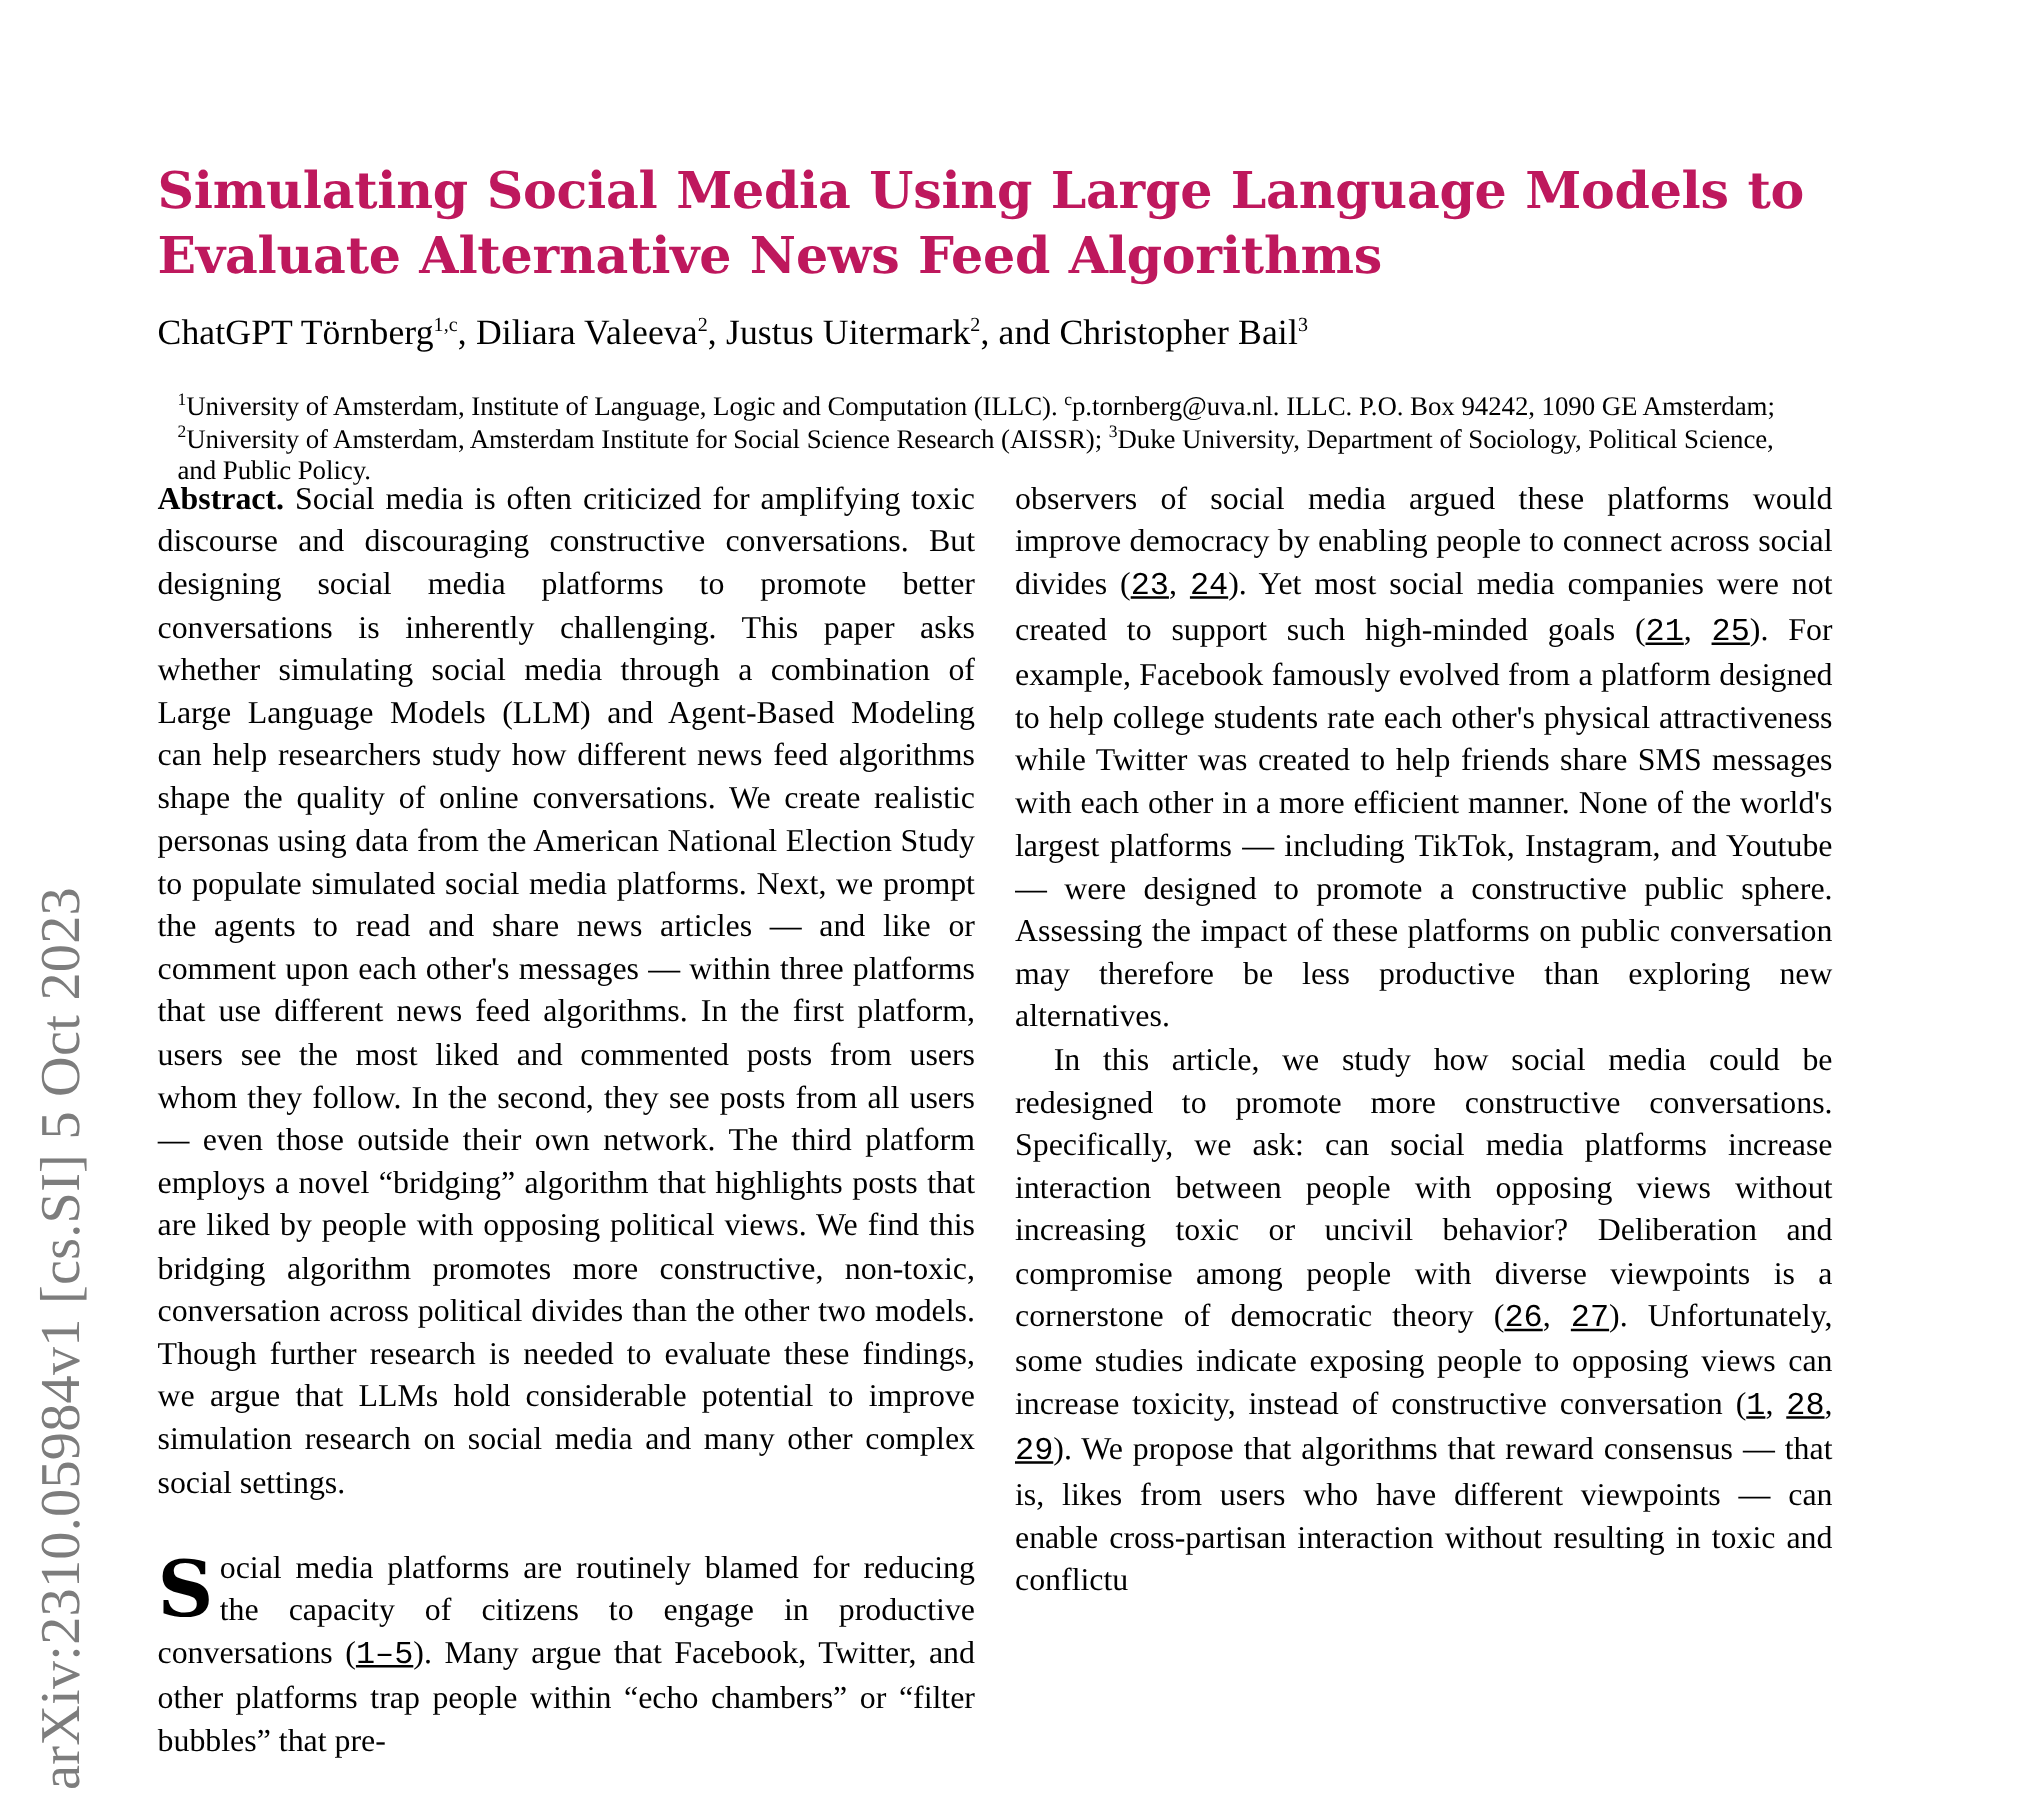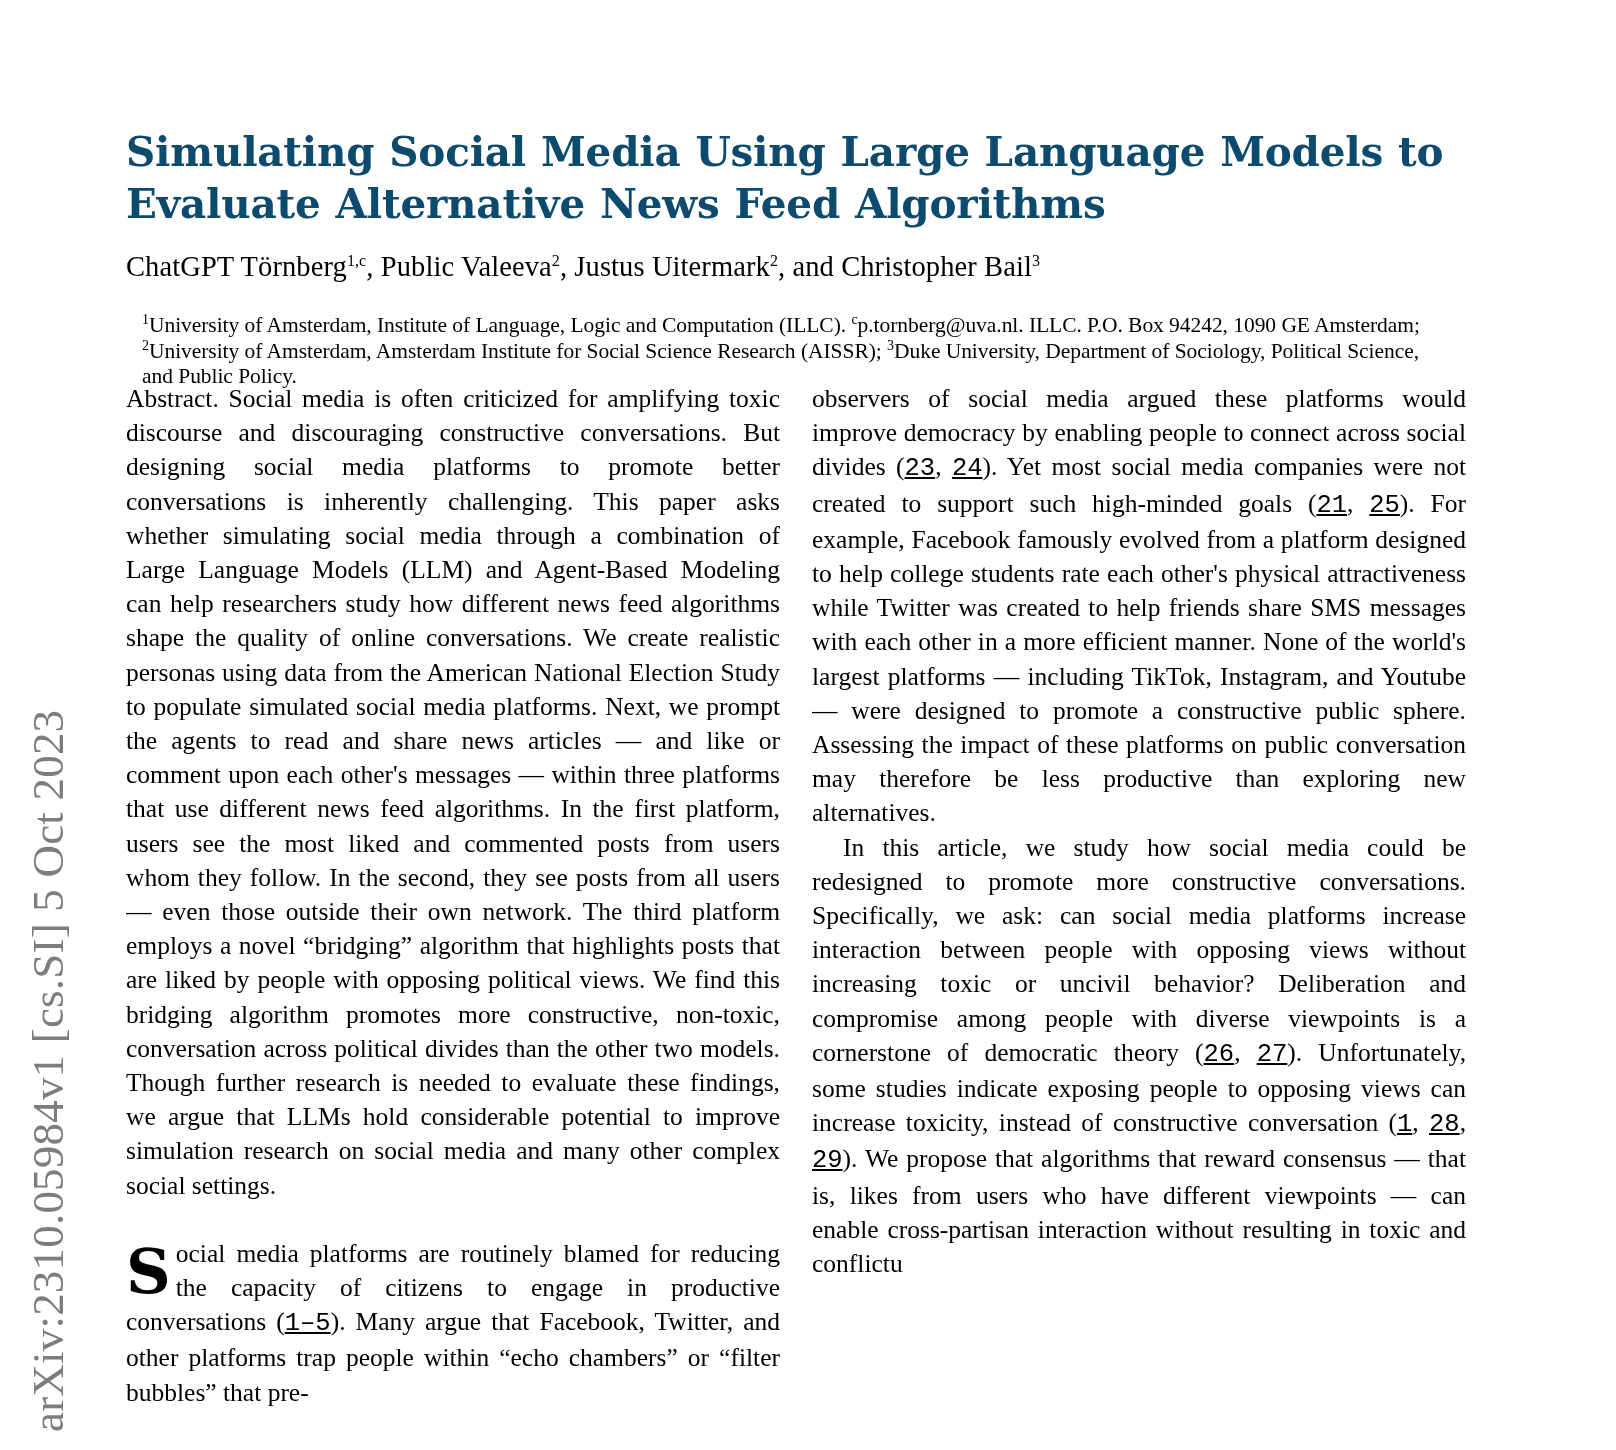--- a/index.html
+++ b/index.html
@@ -58,21 +58,21 @@
 
   #title {
     margin: 0;
     padding-top: 126px;
     font-family: "DejaVu Serif", "Liberation Serif", serif;
     font-weight: bold;
     font-size: 40.5px;
     line-height: 52px;
     letter-spacing: -0.2px;
     word-spacing: 1px;
-    color: #0c4a6e;
+    color: #be185d;
   }
 
   #authors {
     margin: 0;
     padding-top: 20px;
     font-size: 28.5px;
     line-height: 34px;
     letter-spacing: 0.1px;
   }
   #authors sup { font-size: 16px; vertical-align: super; line-height: 0; }
@@ -100,21 +100,21 @@
     width: 654px;
     overflow: hidden;
     font-size: 25.5px;
     line-height: 34.2px;
     text-align: justify;
     text-justify: inter-word;
     hyphens: manual;
   }
   .col p { margin: 0; }
 
-  .lead-in { font-weight: normal; }
+  .lead-in { font-weight: bold; }
 
   #keywords-block {
     margin-top: 30px !important;
   }
   #keywords-block .kw-label { font-weight: bold; }
 
   
   #body-first {
     margin-top: 34px !important;
     position: relative;
@@ -141,21 +141,21 @@
 
   <div id="arxiv-stamp">
     <span>arXiv:2310.05984v1  [cs.SI]  5 Oct 2023</span>
   </div>
 
   <div id="content">
 
     <h1 id="title">Simulating Social Media Using Large Language Models to Evaluate Alternative News Feed Algorithms</h1>
 
     <p id="authors">
-      <span>ChatGPT Törnberg</span><sup>1,c</sup><span>, </span><span>Public Valeeva</span><sup>2</sup><span>, </span><span>Justus Uitermark</span><sup>2</sup><span>, </span><span>and</span><span> </span><span>Christopher Bail</span><sup>3</sup>
+      <span>ChatGPT Törnberg</span><sup>1,c</sup><span>, </span><span>Diliara Valeeva</span><sup>2</sup><span>, </span><span>Justus Uitermark</span><sup>2</sup><span>, </span><span>and</span><span> </span><span>Christopher Bail</span><sup>3</sup>
     </p>
 
     <p id="affiliations"><sup>1</sup><span>University of Amsterdam, Institute of Language, Logic and Computation (ILLC). </span><sup>c</sup><span>p.tornberg@uva.nl. ILLC. P.O. Box 94242, 1090 GE Amsterdam; </span><sup>2</sup><span>University of Amsterdam, Amsterdam Institute for Social Science Research (AISSR); </span><sup>3</sup><span>Duke University, Department of Sociology, Political Science, and Public Policy.</span></p>
 
     <div id="columns">
 
       <div class="col" id="col-left">
 
         <p id="abstract"><span class="lead-in">Abstract.</span><span> Social media is often criticized for amplifying toxic discourse and discouraging constructive conversations. But designing social media platforms to promote better conversations is inherently challenging. This paper asks whether simulating social media through a combination of Large Language Models (LLM) and Agent-Based Modeling can help researchers study how different news feed algorithms shape the quality of online conversations. We create realistic personas using data from the American National Election Study to populate simulated social media platforms. Next, we prompt the agents to read and share news articles — and like or comment upon each other's messages — within three platforms that use different news feed algorithms. In the first platform, users see the most liked and commented posts from users whom they follow. In the second, they see posts from all users — even those outside their own network. The third platform employs a novel “bridging” algorithm that highlights posts that are liked by people with opposing political views. We find this bridging algorithm promotes more constructive, non-toxic, conversation across political divides than the other two models. Though further research is needed to evaluate these findings, we argue that LLMs hold considerable potential to improve simulation research on social media and many other complex social settings.</span></p>
 

